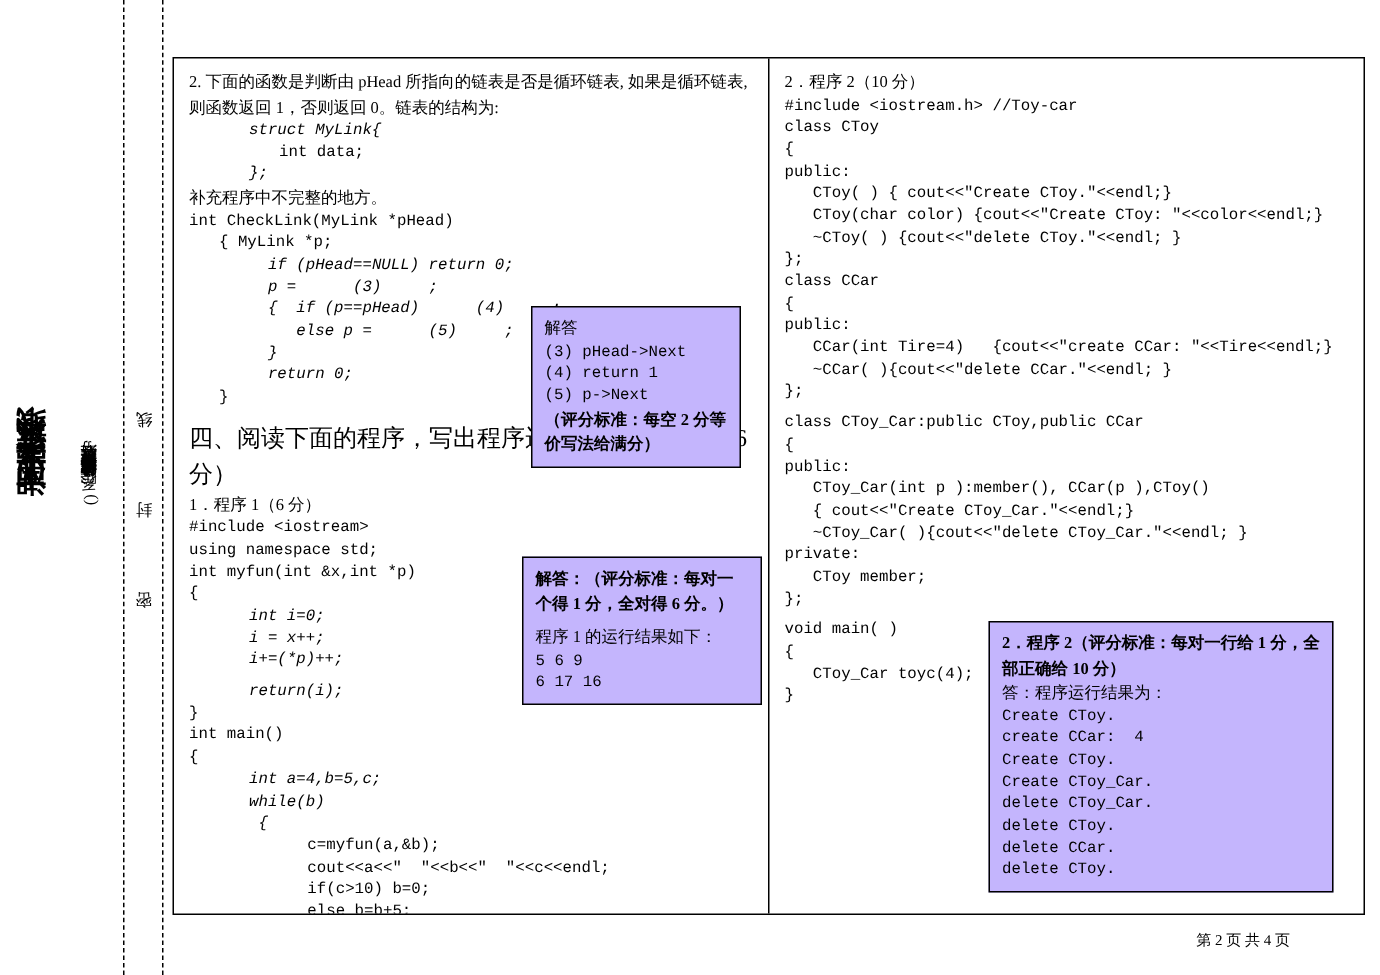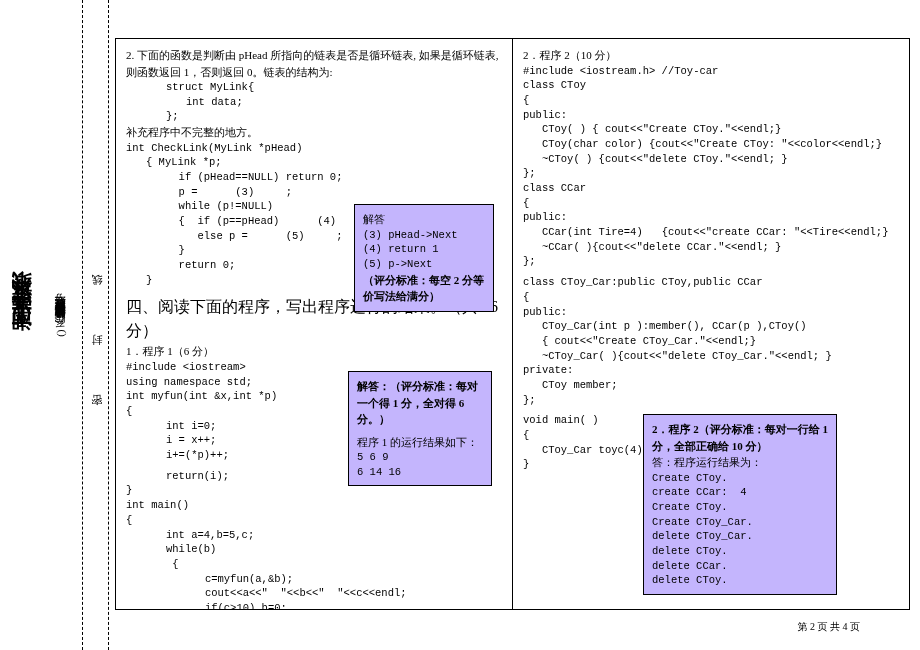--- a/index.html
+++ b/index.html
@@ -83,21 +83,21 @@
   .col {
     flex: 1;
     padding: 8px 10px;
     overflow: hidden;
     line-height: 1.5;
     position: relative;
   }
   .col.left { border-right: 1px solid #000; }
   .code { font-family: "Courier New", monospace; font-size: 10.5px; white-space: pre-wrap; line-height: 1.4; }
   .ind1 { padding-left: 20px; }
-  .ind2 { padding-left: 40px; }
+  .ind2 { padding-left: 40px; font-style: italic; }
   .ind3 { padding-left: 60px; }
   .ans-box {
     border: 1px solid #000;
     padding: 6px 8px;
     position: absolute;
     background: #c4b5fd;
   }
   .section-title {
     font-size: 16px;
     font-weight: normal;
@@ -132,21 +132,20 @@
   <div class="col left">
     <div>2. 下面的函数是判断由 pHead 所指向的链表是否是循环链表, 如果是循环链表, 则函数返回 1，否则返回 0。链表的结构为:</div>
     <div class="code ind2">struct MyLink{</div>
     <div class="code ind3">int data;</div>
     <div class="code ind2">};</div>
     <div>补充程序中不完整的地方。</div>
     <div class="code">int CheckLink(MyLink *pHead)</div>
     <div class="code ind1">{ MyLink *p;</div>
     <div class="code ind2">  if (pHead==NULL) return 0;</div>
     <div class="code ind2">  p =      (3)     ;</div>
-    <div class="code ind2">  while (p!=NULL)</div>
     <div class="code ind2">  {  if (p==pHead)      (4)     ;</div>
     <div class="code ind2">     else p =      (5)     ;</div>
     <div class="code ind2">  }</div>
     <div class="code ind2">  return 0;</div>
     <div class="code ind1">}</div>
 
     <div class="ans-box" style="left:238px; top:165px; width:140px;">
       <div>解答</div>
       <div class="code">(3) pHead-&gt;Next</div>
       <div class="code">(4) return 1</div>
@@ -170,26 +169,26 @@
     <div class="code">int main()</div>
     <div class="code">{</div>
     <div class="code ind2">int a=4,b=5,c;</div>
     <div class="code ind2">while(b)</div>
     <div class="code ind2"> {</div>
     <div class="code ind3">   c=myfun(a,&amp;b);</div>
     <div class="code ind3">   cout&lt;&lt;a&lt;&lt;"  "&lt;&lt;b&lt;&lt;"  "&lt;&lt;c&lt;&lt;endl;</div>
     <div class="code ind3">   if(c&gt;10) b=0;</div>
     <div class="code ind3">   else b=b+5;</div>
 
-    <div class="ans-box" style="left:232px; top:332px; width:144px;">
+    <div class="ans-box" style="left:232px; top:332px; width:160px;">
       <div class="bold">解答：（评分标准：每对一个得 1 分，全对得 6 分。）</div>
       <div style="height:6px;"></div>
       <div>程序 1 的运行结果如下：</div>
       <div class="code">5 6 9</div>
-      <div class="code">6 14 16</div>
+      <div class="code">6 17 16</div>
     </div>
   </div>
 
   <div class="col">
     <div>2．程序 2（10 分）</div>
     <div class="code">#include &lt;iostream.h&gt; //Toy-car</div>
     <div class="code">class CToy</div>
     <div class="code">{</div>
     <div class="code">public:</div>
     <div class="code">   CToy( ) { cout&lt;&lt;"Create CToy."&lt;&lt;endl;}</div>
@@ -211,21 +210,21 @@
     <div class="code">   ~CToy_Car( ){cout&lt;&lt;"delete CToy_Car."&lt;&lt;endl; }</div>
     <div class="code">private:</div>
     <div class="code">   CToy member;</div>
     <div class="code">};</div>
     <div style="height:6px;"></div>
     <div class="code">void main( )</div>
     <div class="code">{</div>
     <div class="code">   CToy_Car toyc(4);</div>
     <div class="code">}</div>
 
-    <div class="ans-box" style="left:130px; top:375px; width:194px;">
+    <div class="ans-box" style="left:146px; top:375px; width:230px;">
       <div class="bold">2．程序 2（评分标准：每对一行给 1 分，全部正确给 10 分）</div>
       <div>答：程序运行结果为：</div>
       <div class="code">Create CToy.</div>
       <div class="code">create CCar:  4</div>
       <div class="code">Create CToy.</div>
       <div class="code">Create CToy_Car.</div>
       <div class="code">delete CToy_Car.</div>
       <div class="code">delete CToy.</div>
       <div class="code">delete CCar.</div>
       <div class="code">delete CToy.</div>

